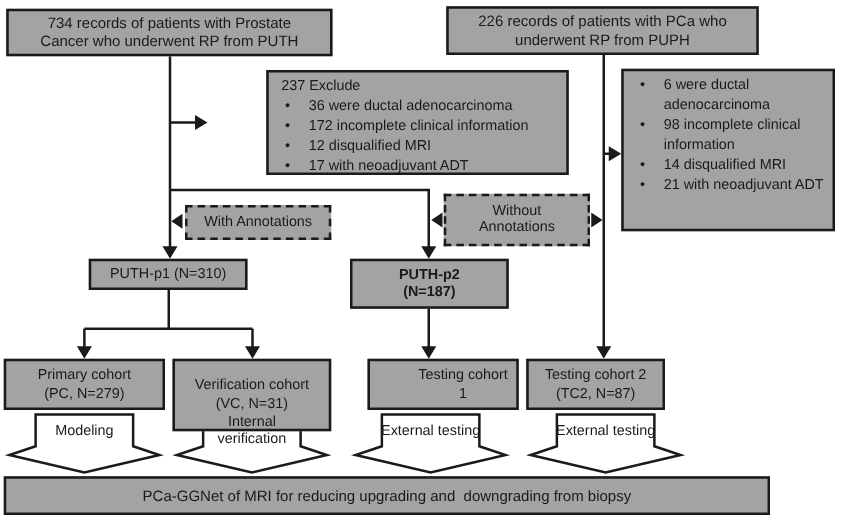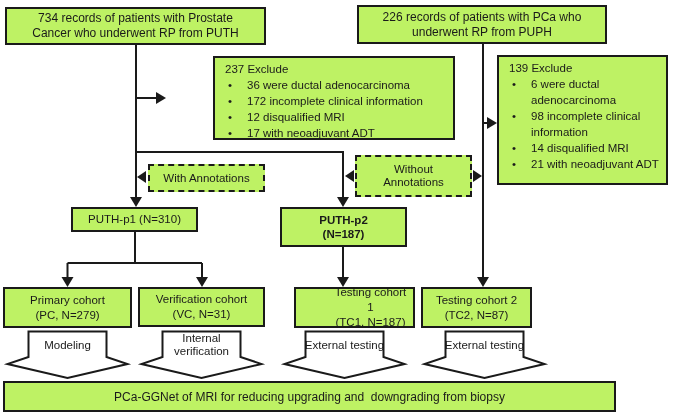--- a/index.html
+++ b/index.html
@@ -2,21 +2,21 @@
 <html><head>
 <meta charset="utf-8">
 <style>
   html,body { margin:0; padding:0; background:#fff; }
   .stage {
     position:relative; width:675px; height:416px; background:#ffffff;
     font-family:"Liberation Sans", sans-serif; color:#1a1a1a; overflow:hidden;
   }
   .stage svg.wires { position:absolute; left:0; top:0; z-index:1; }
   .box {
-    position:absolute; box-sizing:border-box; background:#bef264;
+    position:absolute; box-sizing:border-box; background:#a3a3a3;
     border:2px solid #1a1a1a; z-index:2;
   }
   .center { display:flex; align-items:center; justify-content:center; text-align:center; }
   .src { font-size:12px; line-height:15px; padding:2px 12px; }
   .excl { font-size:11.5px; line-height:16px; padding:3px 6px 2px 10px; text-align:left; }
   .bullet-row { display:flex; }
   .bullet-row .dot { width:22px; flex:0 0 22px; padding-left:3px; box-sizing:border-box; }
   .bullet-row .btxt { flex:1; }
   .dashed { border:2px dashed #1a1a1a; font-size:11.5px; line-height:13px; }
   .node { font-size:11.5px; line-height:14.5px; padding:1px 4px; }
@@ -86,21 +86,20 @@
       <span class="dot">•</span>
       <span class="btxt">12 disqualified MRI</span>
     </div>
     <div class="bullet-row">
       <span class="dot">•</span>
       <span class="btxt">17 with neoadjuvant ADT</span>
     </div>
   </div>
 
   <div class="box excl" style="left:497px; top:55px; width:171px; height:130px;">
-    <div>139 Exclude</div>
     <div class="bullet-row">
       <span class="dot">•</span>
       <span class="btxt">6 were ductal adenocarcinoma</span>
     </div>
     <div class="bullet-row">
       <span class="dot">•</span>
       <span class="btxt">98 incomplete clinical information</span>
     </div>
     <div class="bullet-row">
       <span class="dot">•</span>
@@ -128,30 +127,29 @@
       <span class="blk">(N=187)</span>
     </span>
   </div>
 
   <div class="box center cohort" style="left:3px; top:287px; width:129px; height:41px;">
     <span>
       <span class="blk">Primary cohort</span>
       <span class="blk">(PC, N=279)</span>
     </span>
   </div>
-  <div class="box center cohort" style="left:138px; top:287px; width:127px; height:40px;">
+  <div class="box center cohort" style="left:138px; top:287px; width:127px; height:58px;">
     <span>
       <span class="blk">Verification cohort</span>
       <span class="blk">(VC, N=31)</span>
     </span>
   </div>
   <div class="box center cohort" style="left:294px; top:287px; width:121px; height:41px;padding-left:36px;">
     <span>
       <span class="blk">Testing cohort 1</span>
-      <span class="blk">(TC1, N=187)</span>
     </span>
   </div>
   <div class="box center cohort" style="left:421px; top:287px; width:111px; height:41px;">
     <span>
       <span class="blk">Testing cohort 2</span>
       <span class="blk">(TC2, N=87)</span>
     </span>
   </div>
 
   <div class="proc" style="left:27.5px; width:80px;">Modeling</div>

